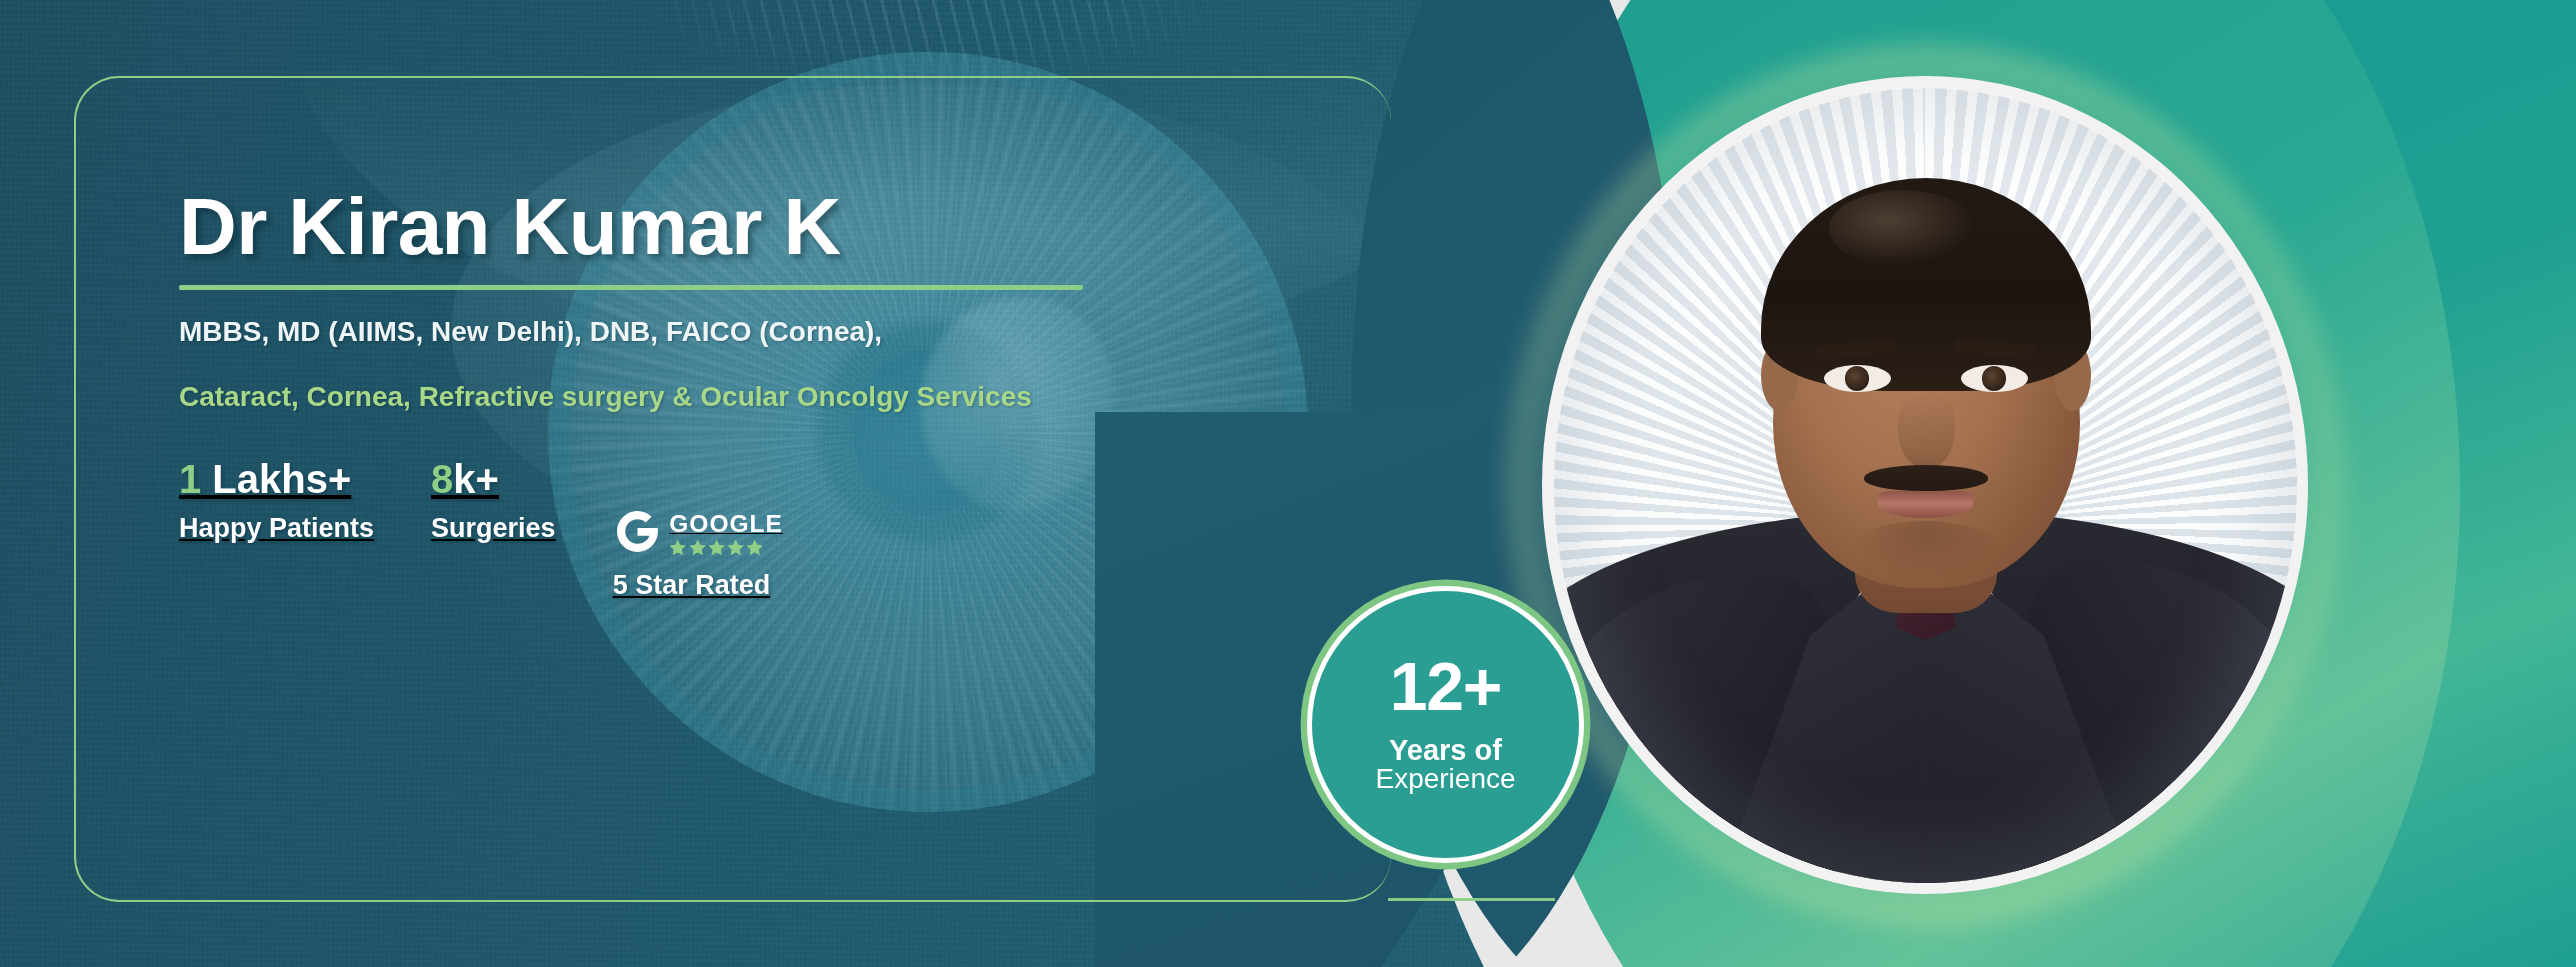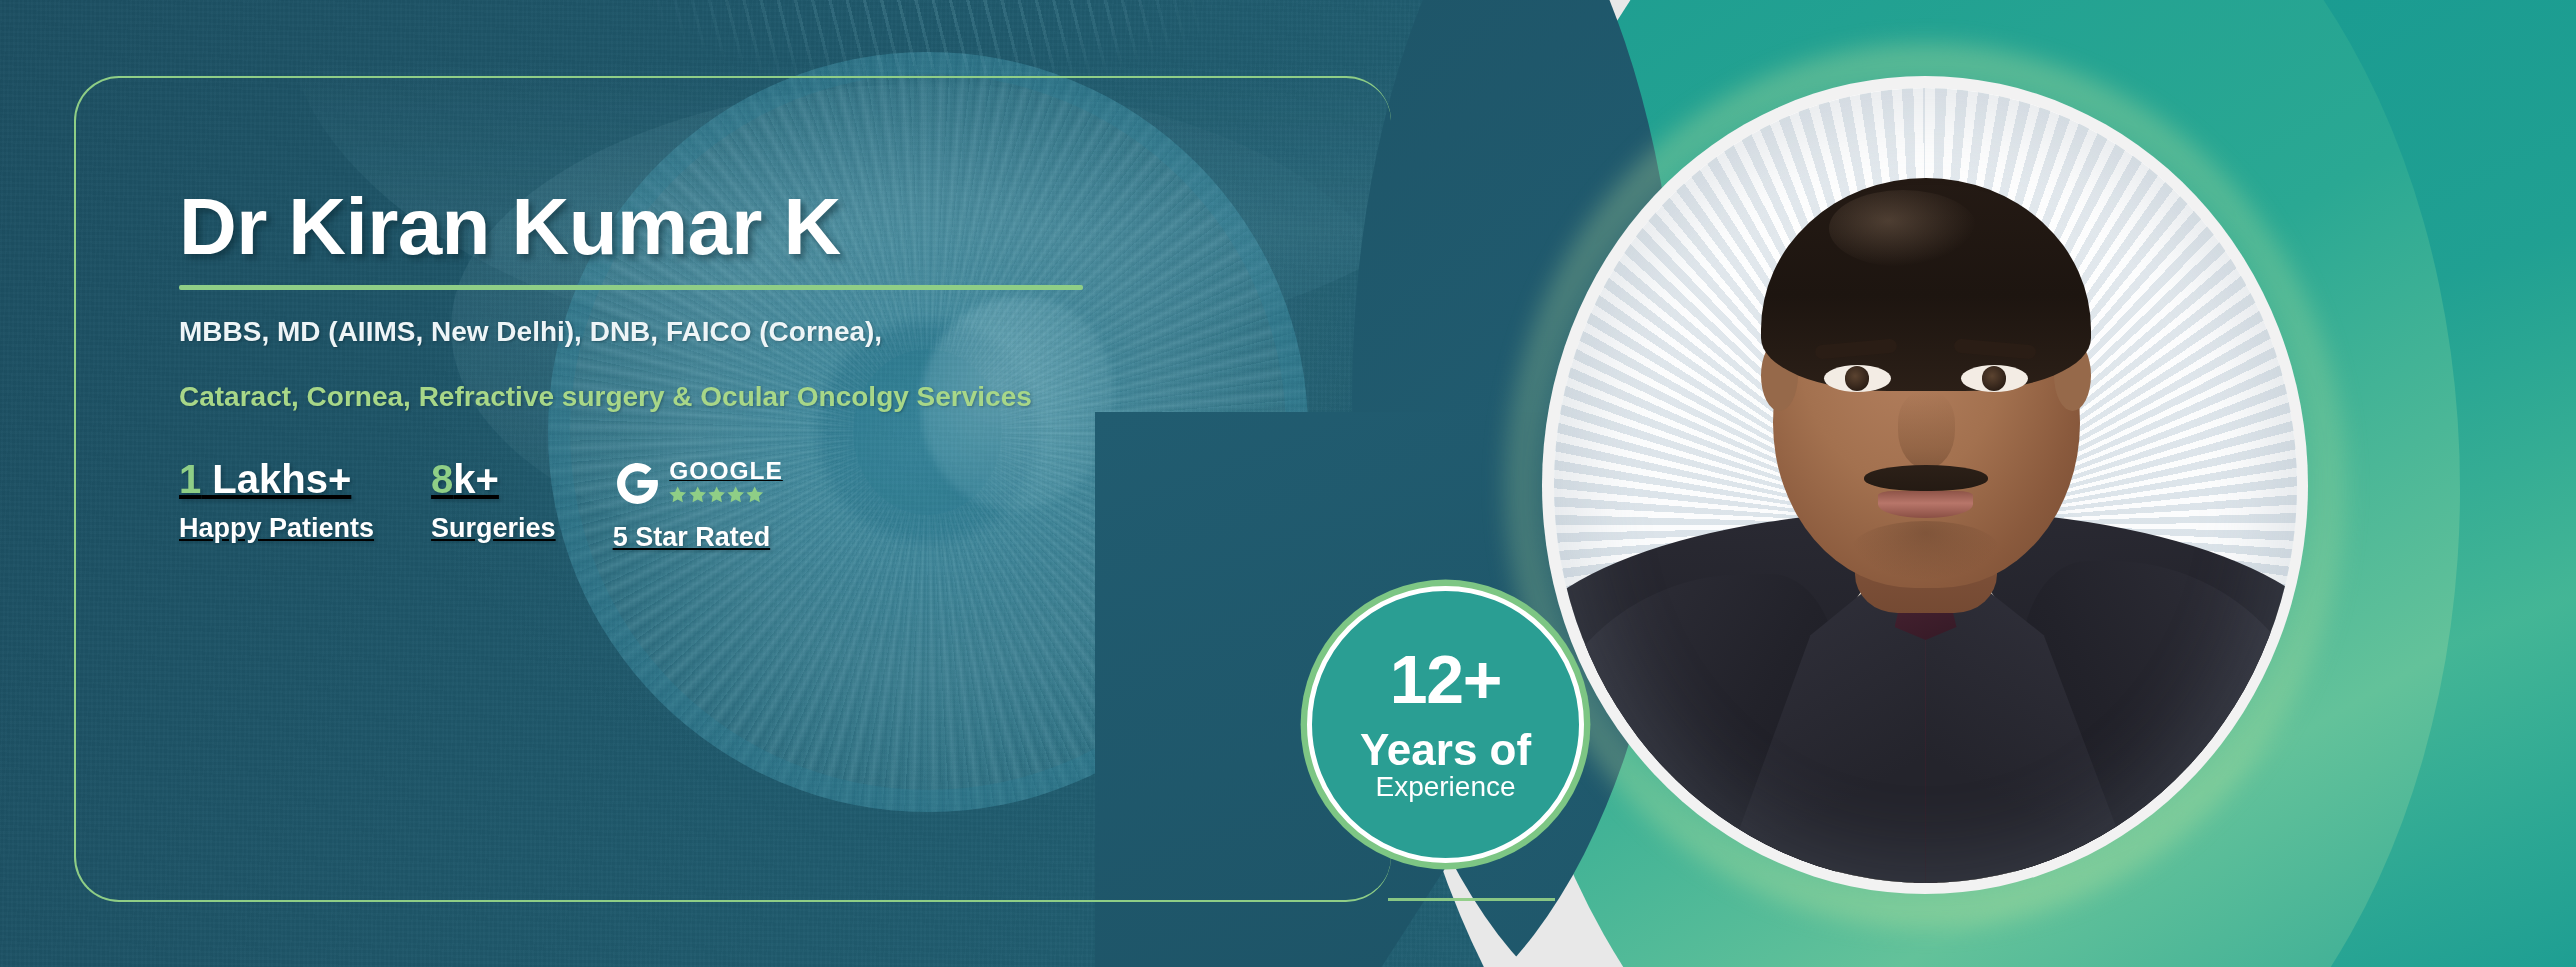--- a/index.html
+++ b/index.html
@@ -177,21 +177,21 @@
     font-size:40px; line-height:1.0; font-weight:bold; color:#ffffff;
     white-space:nowrap; text-shadow:1.9px 1.9px 3.9px rgba(4,30,40,.35);
   }
   .stat-value .accent { color:#8fce86; }
   .stat-label {
     margin-top:15.5px;
     font-size:27px; line-height:1.0; font-weight:bold; color:#ffffff;
     white-space:nowrap; text-shadow:1.3px 1.3px 3.2px rgba(4,30,40,.35);
   }
   .stat.google { margin-right:0; }
-  .google-row { display:flex; align-items:flex-start; }
+  .google-row { display:flex; align-items:flex-end;margin-top:48px; }
   .g-logo { width:49px; height:49px; flex:0 0 49px; }
   .g-text-block { margin-left:7.7px; }
   .g-word {
     font-size:24.5px; line-height:1.0; font-weight:bold; color:#ffffff;
     letter-spacing:1px;
   }
   .g-stars { margin-top:2.6px; display:flex; gap:1.9px; }
   .g-stars svg { width:17.4px; height:17.4px; display:block; }
 
   
@@ -202,21 +202,21 @@
     border:5.8px solid #ffffff;
     box-shadow:0 0 0 6.4px #7dc684;
     display:flex; flex-direction:column;
     align-items:center; justify-content:center;
     text-align:center;
   }
   .exp-num {
     font-size:68px; line-height:.92; font-weight:bold; color:#ffffff;
     letter-spacing:-1.3px;
   }
-  .exp-l1 { font-size:44px; line-height:1.02; font-weight:bold; color:#ffffff; margin-top:18px; }
+  .exp-l1 { font-size:29px; line-height:1.02; font-weight:bold; color:#ffffff; margin-top:18px; }
   .exp-l2 { font-size:28px; line-height:1.02; font-weight:normal; color:#ffffff; }
 
   
   .photo-glow {
     position:absolute; left:1507px; top:45px;
     width:837px; height:882px; border-radius:50%;
     background:radial-gradient(circle at 50% 50%, rgba(190,228,160,.0) 58%, rgba(186,226,156,.55) 76%, rgba(186,226,156,0) 96%);
     filter:blur(11.6px);
   }
   .photo-ring {

